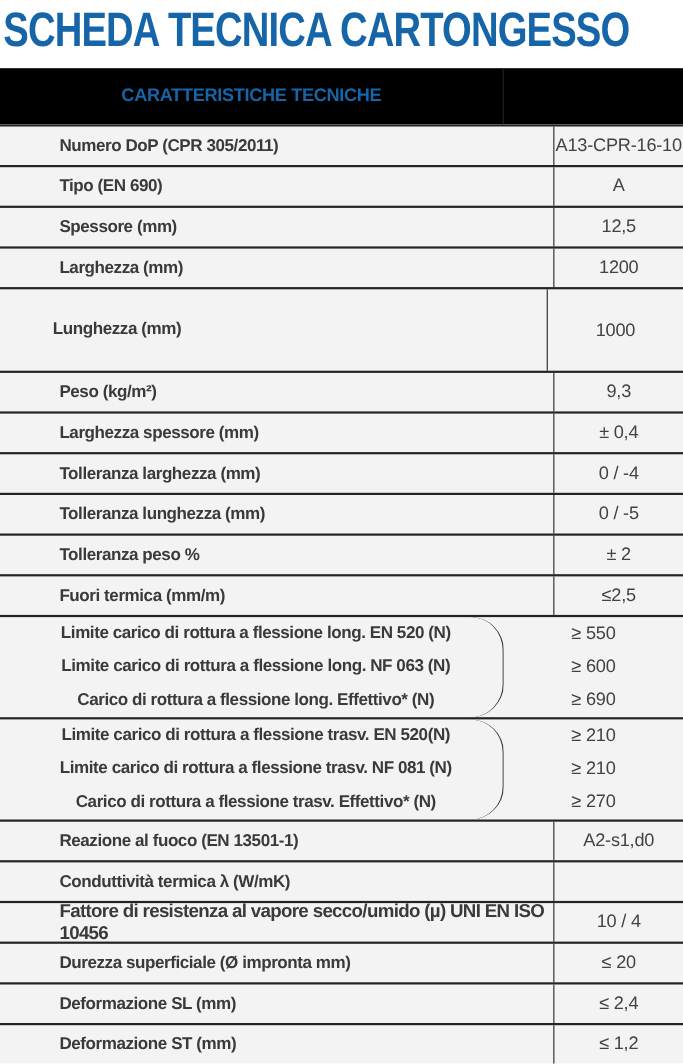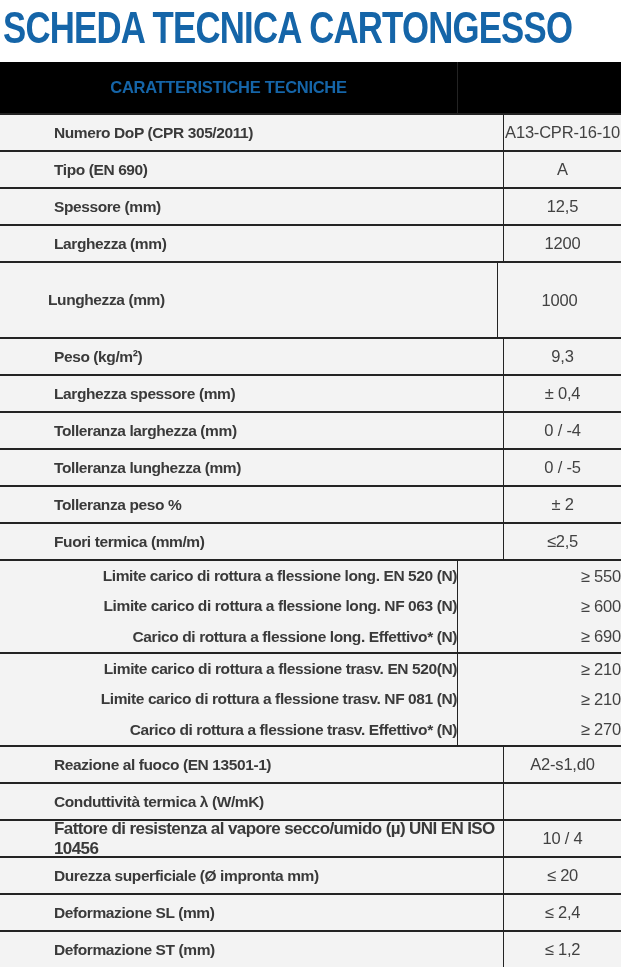--- a/index.html
+++ b/index.html
@@ -71,21 +71,22 @@
     color: #1565a8;
     font-weight: 700;
     font-size: 16.5px;
     letter-spacing: -0.3px;
   }
 
   
   .group .lab, .group .val {
     flex-direction: column;
     justify-content: center;
-    align-items: flex-end;
+    align-items: center;
+    border-radius: 30px;
   }
   .group .lab { padding-left: 0; }
   .group .line-l {
     height: 30.5px; display: flex; align-items: center; padding-left: 8px;
   }
   .group .line-v {
     height: 30.5px; display: flex; align-items: center; justify-content: center;
   }
 </style>
 </head>

